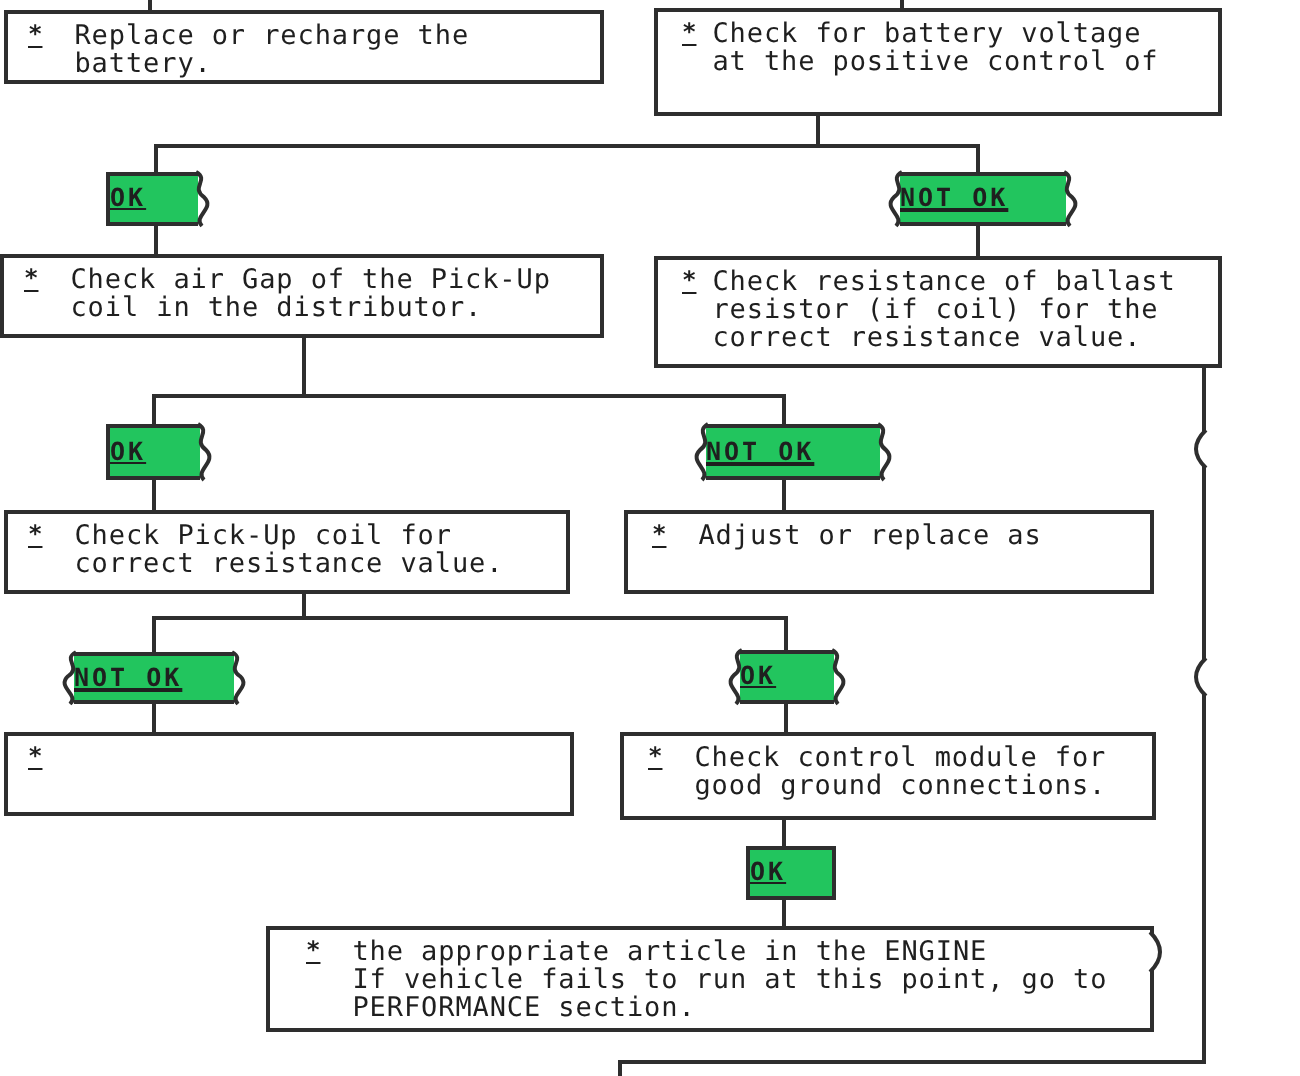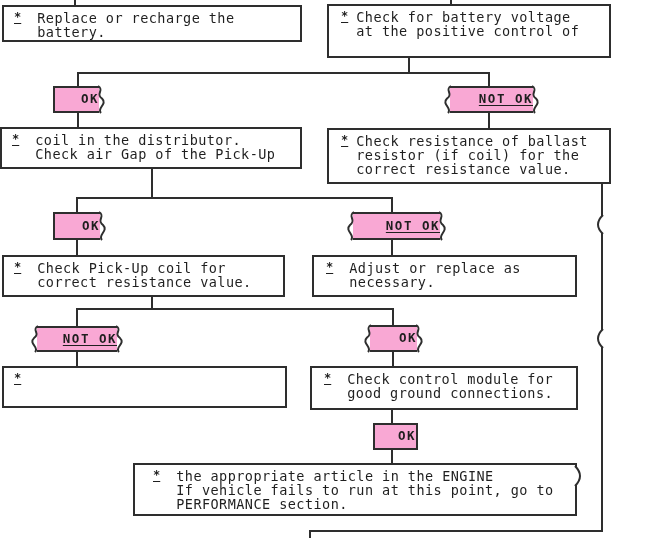--- a/index.html
+++ b/index.html
@@ -16,23 +16,23 @@
   }
   .ast{
     flex:0 0 auto;font-size:12px;font-weight:bold;line-height:13px;
     text-decoration:underline;text-underline-offset:2px;margin-right:16px;
   }
   .btext{font-size:13.5px;line-height:14px;letter-spacing:0.45px;white-space:nowrap;}
   .btext div{height:14px;}
   .vline{position:absolute;width:2px;background:#2e2e2e;}
   .hline{position:absolute;height:2px;background:#2e2e2e;}
   .flag{
-    position:absolute;box-sizing:border-box;background:#f9a8d4;
+    position:absolute;box-sizing:border-box;background:#22c55e;
     border-top:2px solid #2e2e2e;border-bottom:2px solid #2e2e2e;
-    display:flex;align-items:center;justify-content:flex-end;
+    display:flex;align-items:center;justify-content:flex-start;text-decoration:underline;
   }
   .flag.rcurl{border-left:2px solid #2e2e2e;}
   .flag.plain{border:2px solid #2e2e2e;}
   .flag-label{
     font-size:12.5px;font-weight:bold;letter-spacing:1.5px;
     line-height:1;color:#1f1f1f;white-space:pre;
   }
   .flag-label.u{text-decoration:underline;text-underline-offset:2px;}
   .edge{position:absolute;top:-2px;height:calc(100% + 4px);width:10px;}
   .edge.eleft{left:-6px;}
@@ -111,22 +111,22 @@
     </svg>
     <span class="flag-label u">NOT OK</span>
     <svg class="edge eright" viewBox="0 0 10 28" preserveAspectRatio="none">
       <path d="M3,0 C10,4 0,8 7,13 C13,19 1,23 6,28" fill="none" stroke="#2e2e2e" stroke-width="2"></path>
     </svg>
   </div>
 
   <div class="stepbox" style="left:0px;top:127px;width:302px;height:42px">
     <span class="ast">*</span>
     <div class="btext">
+      <div>Check air Gap of the Pick-Up</div>
       <div>coil in the distributor.</div>
-      <div>Check air Gap of the Pick-Up</div>
     </div>
   </div>
 
   <div class="stepbox" style="left:327px;top:128px;width:284px;height:56px;padding-left:12px">
     <span class="ast" style="margin-right:8px">*</span>
     <div class="btext">
       <div>Check resistance of ballast</div>
       <div>resistor (if coil) for the</div>
       <div>correct resistance value.</div>
     </div>
@@ -154,21 +154,20 @@
     <div class="btext">
       <div>Check Pick-Up coil for</div>
       <div>correct resistance value.</div>
     </div>
   </div>
 
   <div class="stepbox" style="left:312px;top:255px;width:265px;height:42px;padding-left:12px">
     <span class="ast">*</span>
     <div class="btext">
       <div>Adjust or replace as</div>
-      <div>necessary.</div>
     </div>
   </div>
 
   <div class="flag" style="left:37px;top:326px;width:80px;height:26px">
     <svg class="edge eleft" viewBox="0 0 10 28" preserveAspectRatio="none">
       <path d="M7,0 C0,4 10,8 3,13 C-3,19 9,23 4,28" fill="none" stroke="#2e2e2e" stroke-width="2"></path>
     </svg>
     <span class="flag-label u">NOT OK</span>
     <svg class="edge eright" viewBox="0 0 10 28" preserveAspectRatio="none">
       <path d="M3,0 C10,4 0,8 7,13 C13,19 1,23 6,28" fill="none" stroke="#2e2e2e" stroke-width="2"></path>

